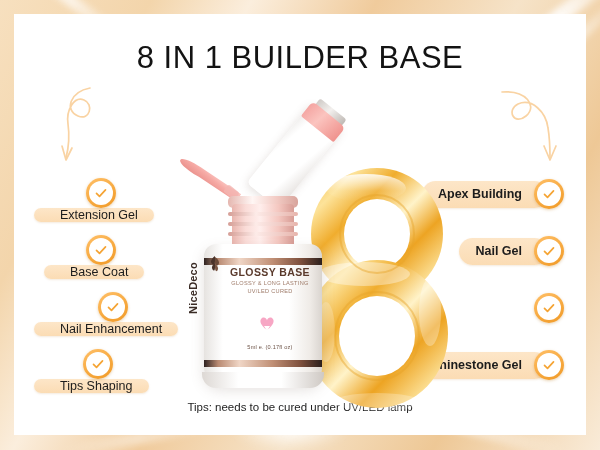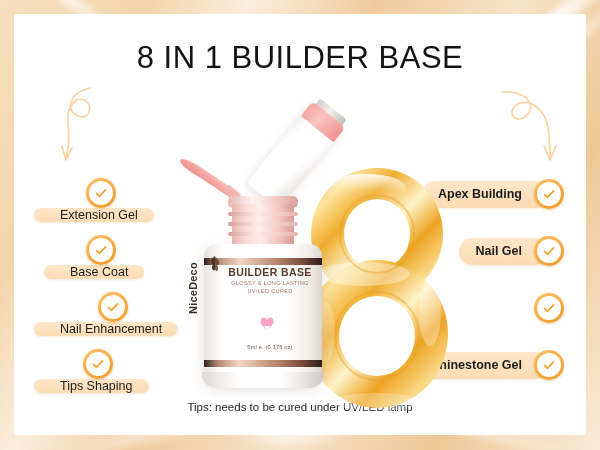--- a/index.html
+++ b/index.html
@@ -408,21 +408,21 @@
       <svg class="leaf" viewBox="0 0 14 16">
         <path d="M7 0 C 3 3 2 6 4 8 C 6 10 7 7 7 5 Z" fill="#4a332a"></path>
         <path d="M7 1 C 11 4 12 7 10 9 C 8 11 7 8 7 6 Z" fill="#6b4a39"></path>
         <path d="M7 7 C 4 9 3 12 5 14 C 7 16 7 12 7 10 Z" fill="#4a332a"></path>
         <path d="M7 8 C 10 10 11 13 9 15 C 7 16 7 12 7 10 Z" fill="#7a5644"></path>
       </svg>
 
       <div class="brand">NiceDeco</div>
 
       <div class="label-txt">
-        <div class="lbl-main">BUILDER BASE</div>
+        <div class="lbl-main">GLOSSY BASE</div>
         <div class="lbl-sub1">GLOSSY &amp; LONG LASTING</div>
         <div class="lbl-sub2">UV/LED CURED</div>
       </div>
 
       <svg class="heart" viewBox="0 0 18 18">
         <path d="M9 16 C 2 11 1 6 4 4 C 6.5 2.4 9 5 9 6.5 C 9 5 11.5 2.4 14 4 C 17 6 16 11 9 16 Z" fill="#f7a6c4"></path>
         <path d="M6 12 L12 12 L9 17 Z" fill="#ffffff"></path>
       </svg>
 
       <div class="lbl-vol">5ml e. (0.17fl oz)</div>

